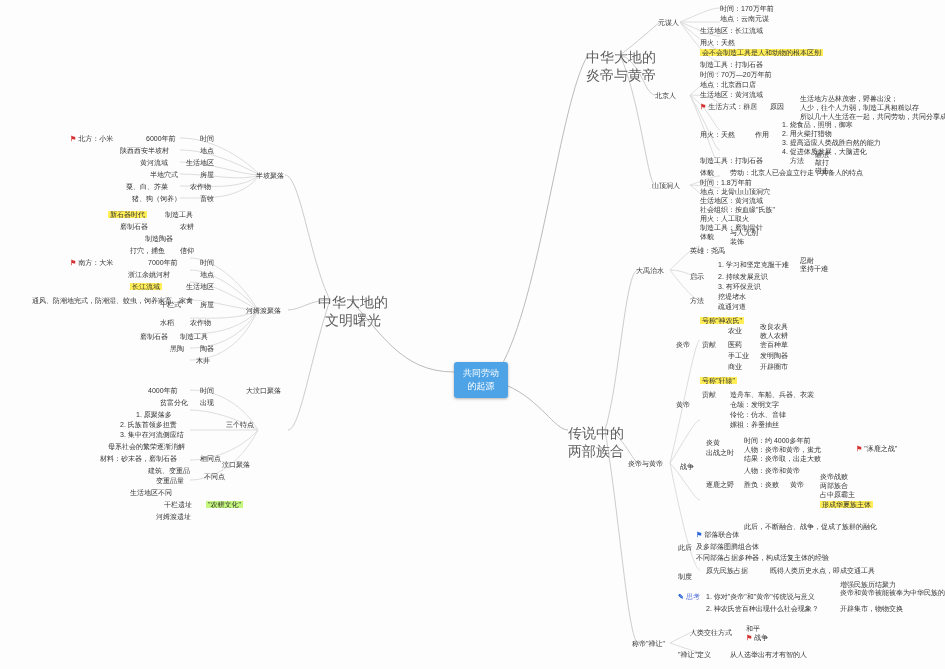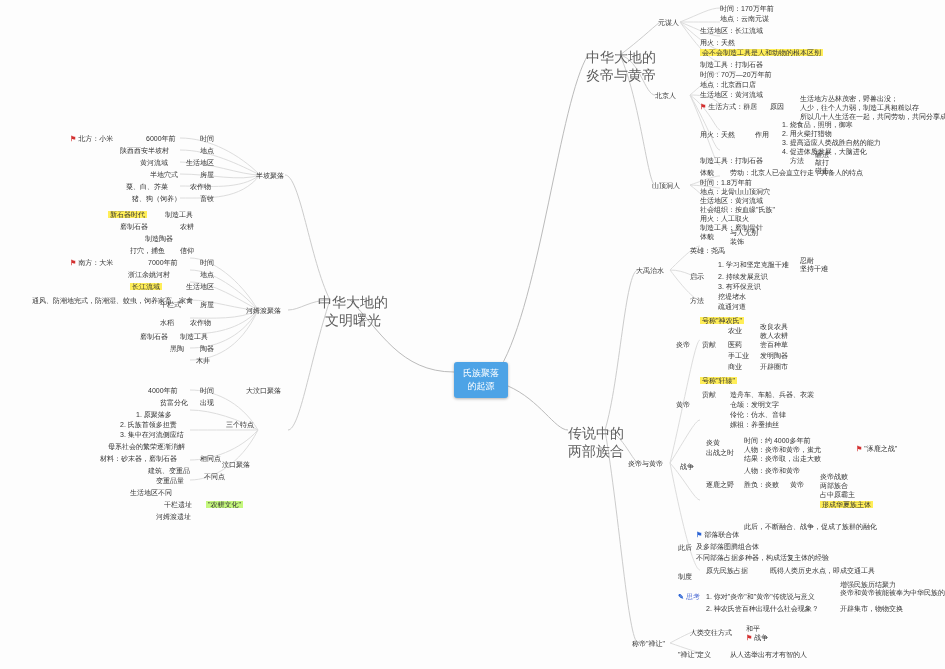--- a/index.html
+++ b/index.html
@@ -78,21 +78,21 @@
   <path d="M670 463 C685 400 695 340 700 340"></path>
   <path d="M670 463 C685 440 695 420 700 420"></path>
   <path d="M670 463 C685 480 695 500 700 500"></path>
   <path d="M670 463 C685 540 695 570 700 570"></path>
   <path d="M670 643 C685 635 695 630 700 630"></path>
   <path d="M670 643 C685 648 695 652 700 652"></path>
   </g>
 </svg>
 
 <div class="root">
-  <div>氏族聚落</div>
+  <div>共同劳动</div>
   <div>的起源</div>
 </div>
 
 <div class="node branch" style="left:586px;top:48px;text-align:center">
   <div>中华大地的</div>
       <div>炎帝与黄帝</div>
 </div>
 <div class="node branch" style="left:318px;top:293px;text-align:center">
   <div>中华大地的</div>
       <div>文明曙光</div>

